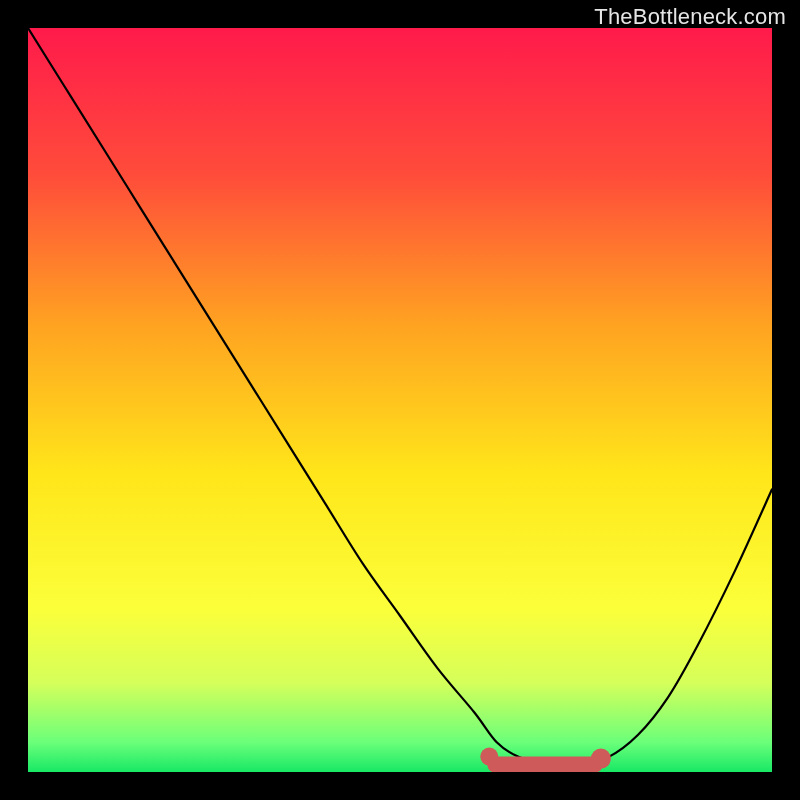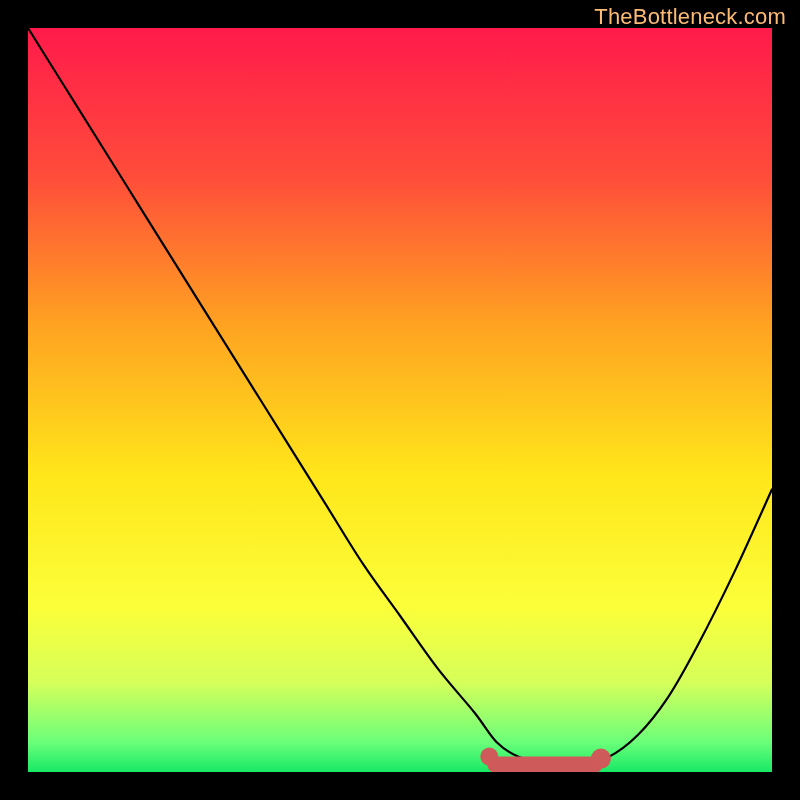--- a/index.html
+++ b/index.html
@@ -17,21 +17,21 @@
     width: 800px;
     height: 800px;
     background: #000;
   }
   .watermark {
     position: absolute;
     top: 4px;
     right: 14px;
     font-family: Arial, Helvetica, sans-serif;
     font-size: 22px;
-    color: #fdba74;
+    color: #e5e5e5;
     letter-spacing: 0.2px;
   }
   .plot-area {
     position: absolute;
     left: 28px;
     top: 28px;
     width: 744px;
     height: 744px;
   }
   svg {

